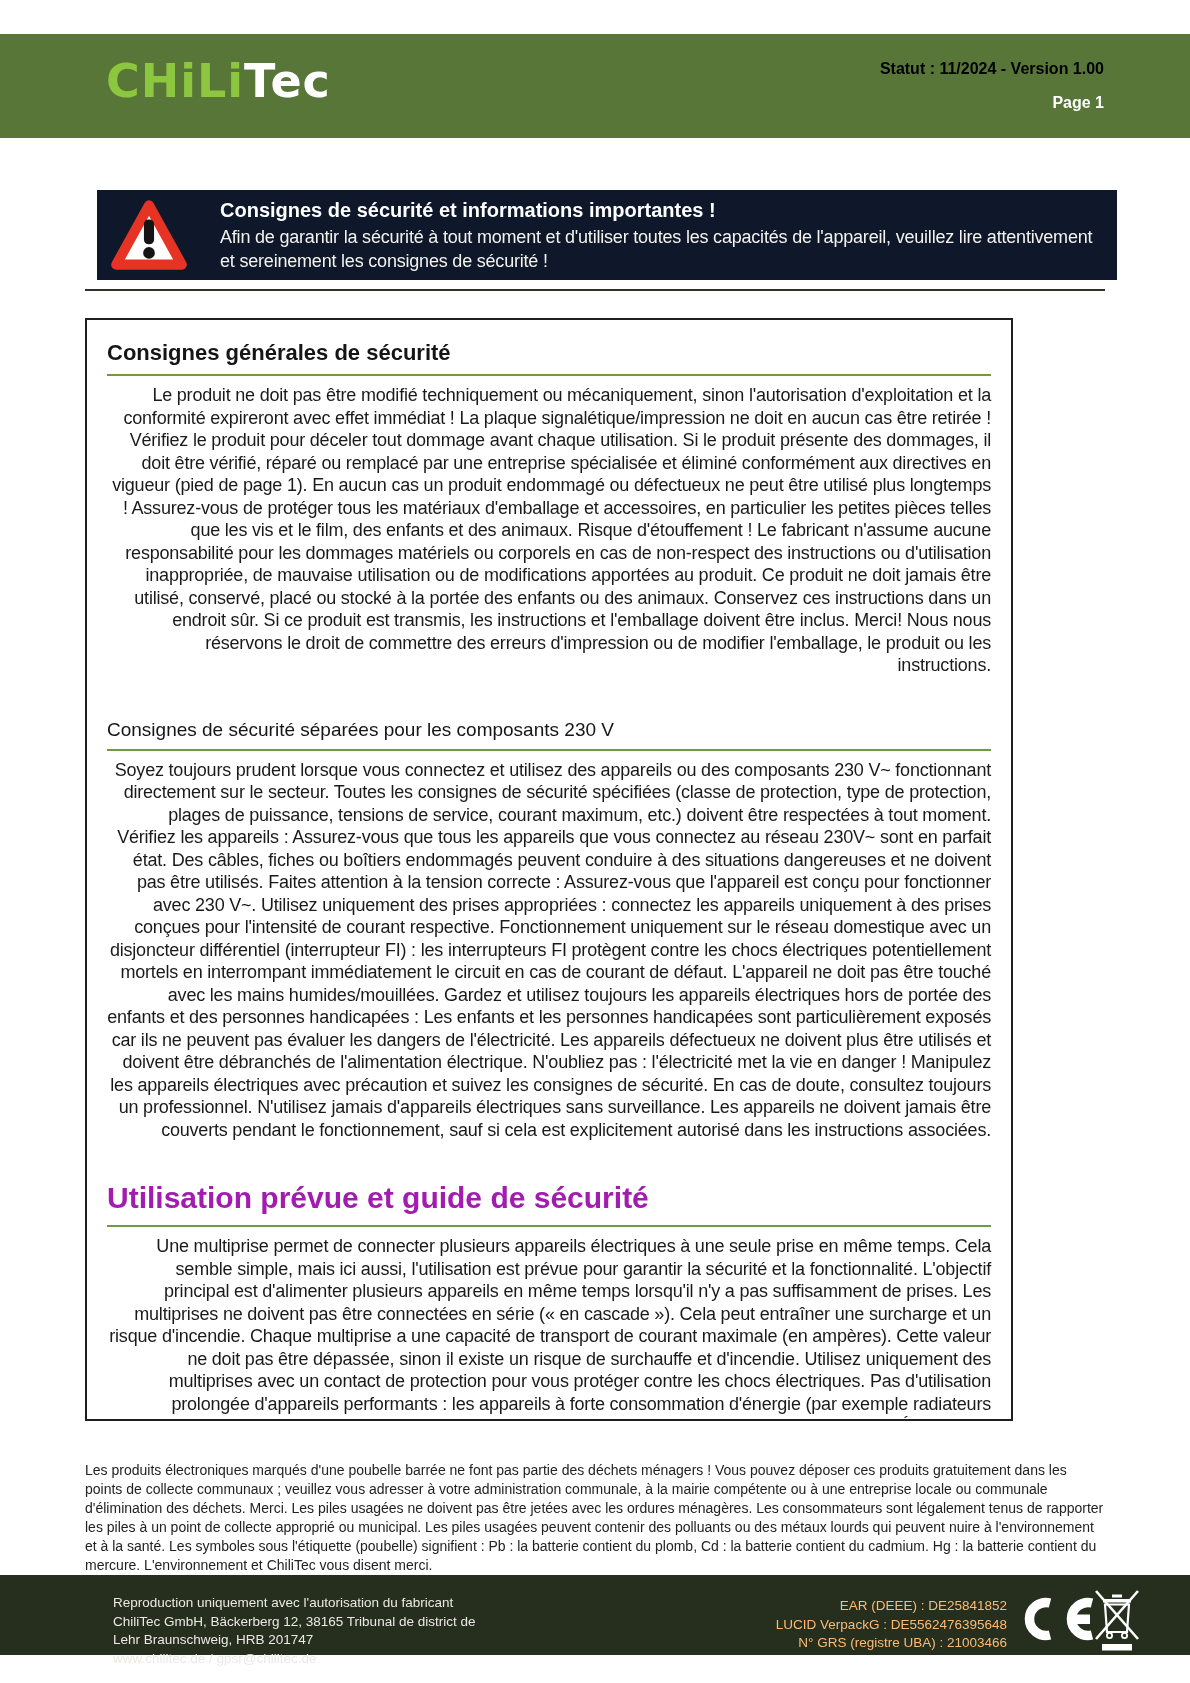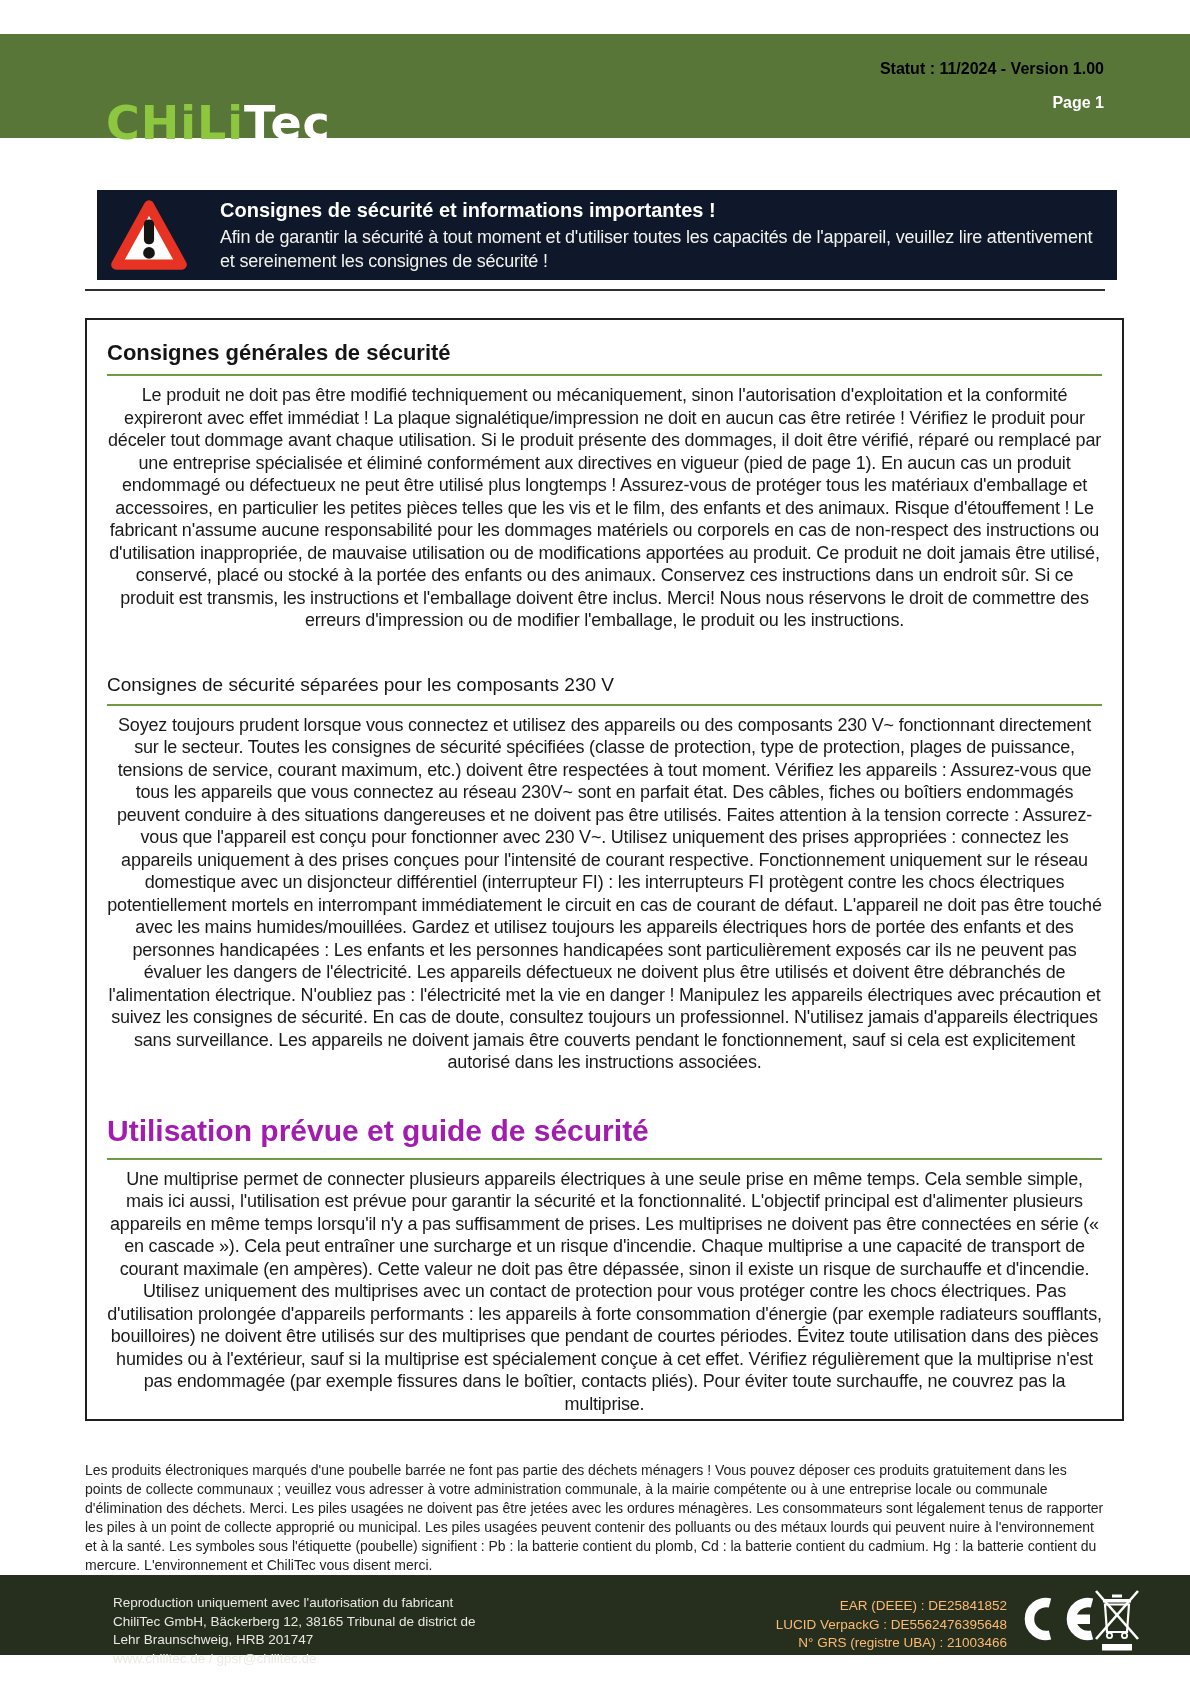--- a/index.html
+++ b/index.html
@@ -4,47 +4,47 @@
 <style>
   html, body { margin:0; padding:0; background:#ffffff; }
   .page {
     position:relative; width:1190px; height:1683px; background:#ffffff;
     font-family:"Liberation Sans", sans-serif; overflow:hidden;
   }
 
   
   .header-band { position:absolute; top:34px; left:0; width:1190px; height:104px; background:#597639; }
   .logo { position:absolute; left:106px; top:24px; font-family:"DejaVu Sans", sans-serif;
-          font-size:46px; font-weight:800; letter-spacing:1px; line-height:1; white-space:nowrap;margin-top:42px; }
+          font-size:46px; font-weight:800; letter-spacing:1px; line-height:1; white-space:nowrap; }
   .logo .green { color:#8dc63f; }
   .logo .white { color:#ffffff; }
   .header-center { position:absolute; left:195px; width:780px; top:8px; text-align:center; color:#ffffff; }
   .header-title { font-size:32px; font-weight:bold; line-height:38px; }
   .header-subtitle { font-size:26px; font-weight:bold; line-height:32px; }
   .header-right { position:absolute; right:86px; top:26px; text-align:right; }
   .status-text { color:#000000; font-size:16px; font-weight:bold; }
   .page-label { color:#ffffff; font-size:16px; font-weight:bold; margin-top:16px; }
 
   
   .warning-box { position:absolute; left:85px; top:190px; width:1020px; min-height:90px;
                  background:#0f172a; box-sizing:border-box; display:flex; align-items:center;margin-left:12px; }
   .warning-icon-wrap { flex:0 0 auto; margin:6px 0 6px 13px; width:78px; height:74px; }
   .warning-text { margin-left:32px; margin-right:8px; color:#ffffff; }
   .warning-title { font-size:20px; font-weight:bold; line-height:25px; margin-bottom:2px; }
   .warning-body { font-size:18px; line-height:24px; letter-spacing:-0.2px; color:#f3f3ee; }
   .warning-rule { position:absolute; left:85px; top:289px; width:1020px; height:2px; background:#2f302b; }
 
   
-  .main-box { position:absolute; left:85px; top:318px; width:1039px; height:1103px;
+  .main-box { position:absolute; left:85px; top:318px; width:928px; height:1103px;
               border:2px solid #1f1f1f; box-sizing:border-box; padding:14px 20px 0 20px; overflow:hidden; }
   .rule { height:2px; background:#6f9a42; border:0; margin:0 0 8px 0; }
   .sec-title-1 { font-size:22px; font-weight:bold; color:#151515; margin:6px 0 8px 0; }
   .sec-title-2 { font-size:19px; font-weight:normal; color:#151515; margin:42px 0 8px 0; }
   .sec-title-3 { font-size:30px; font-weight:bold; color:#a21caf; margin:40px 0 10px 0; }
-  .sec-body { font-size:18px; line-height:22.5px; letter-spacing:-0.2px; color:#1a1a1a; margin:0; text-align:center; }
+  .sec-body { font-size:18px; line-height:22.5px; letter-spacing:-0.2px; color:#1a1a1a; margin:0; text-align:right; }
 
   
   .disposal { position:absolute; left:85px; top:1447px; width:1020px;
               font-size:14px; line-height:19px; color:#222222; }
 
   
   .footer-band { position:absolute; left:0; top:1575px; width:1190px; height:80px; background:#262f1e; }
   .footer-left { position:absolute; left:113px; top:19px; font-size:13.5px; line-height:18.5px; color:#eae9e3; }
   .footer-right { position:absolute; right:183px; top:22px; text-align:right;
                   font-size:13.5px; line-height:18.5px; color:#fdba74; }

